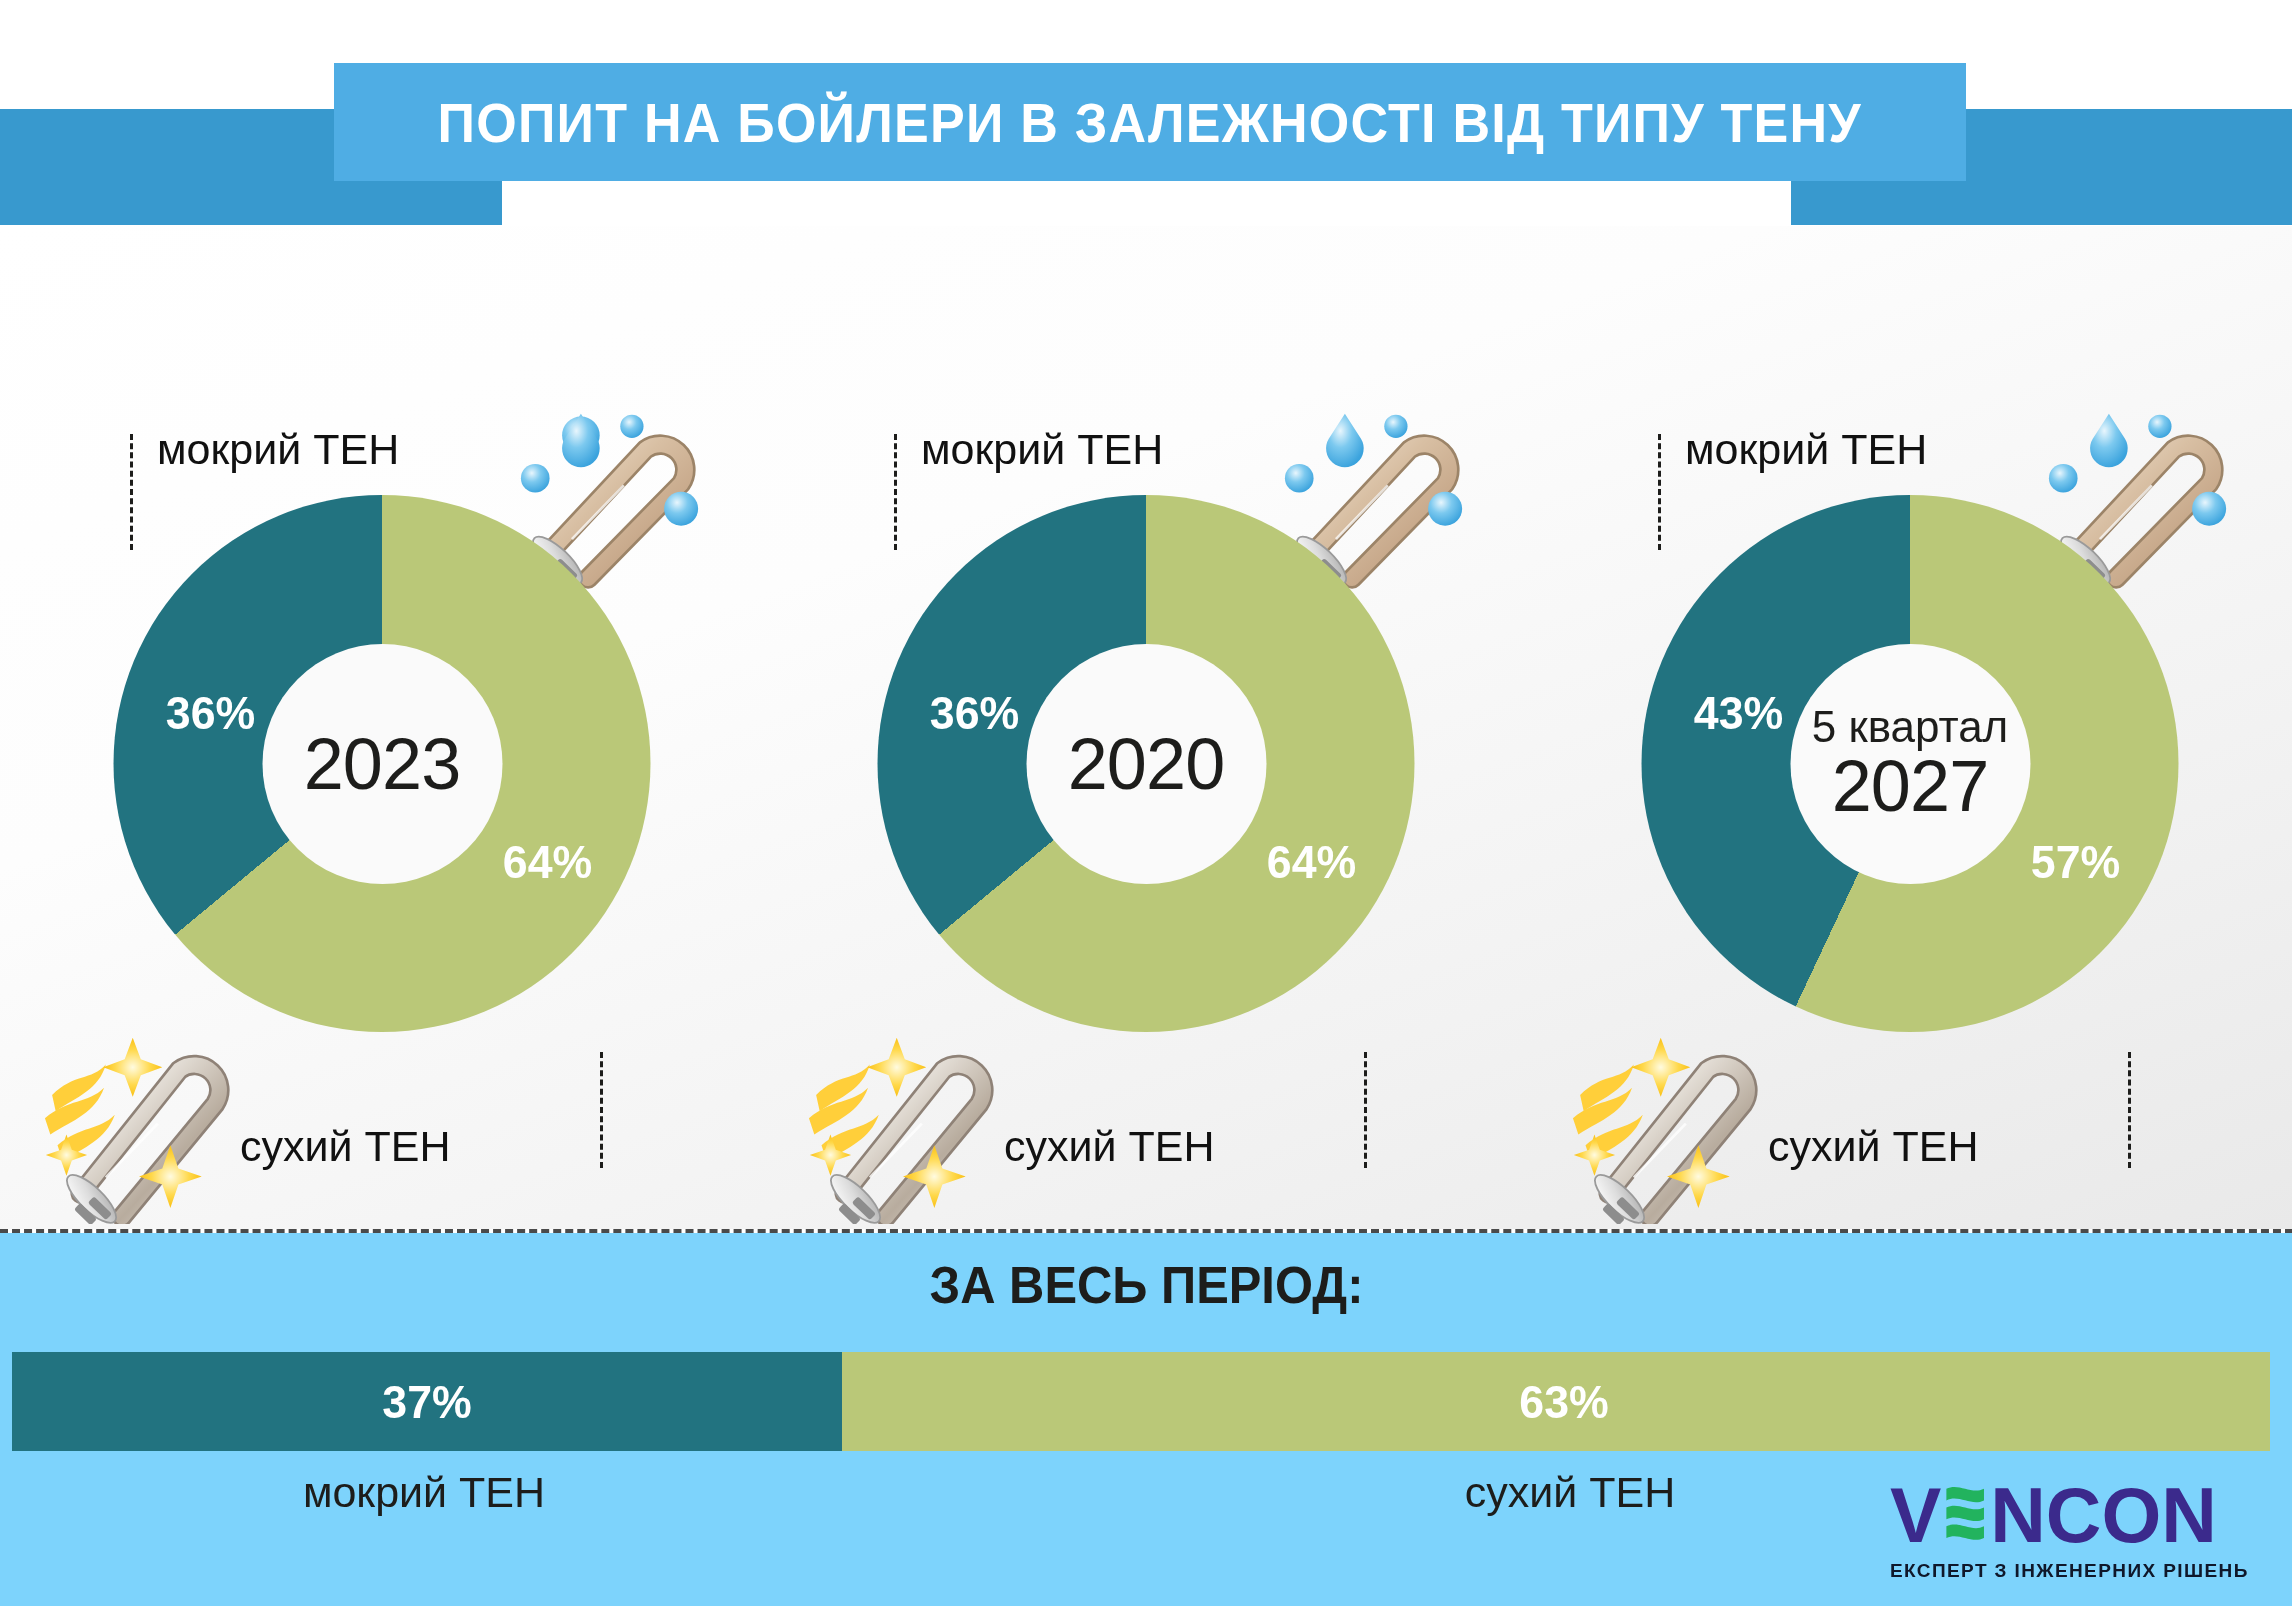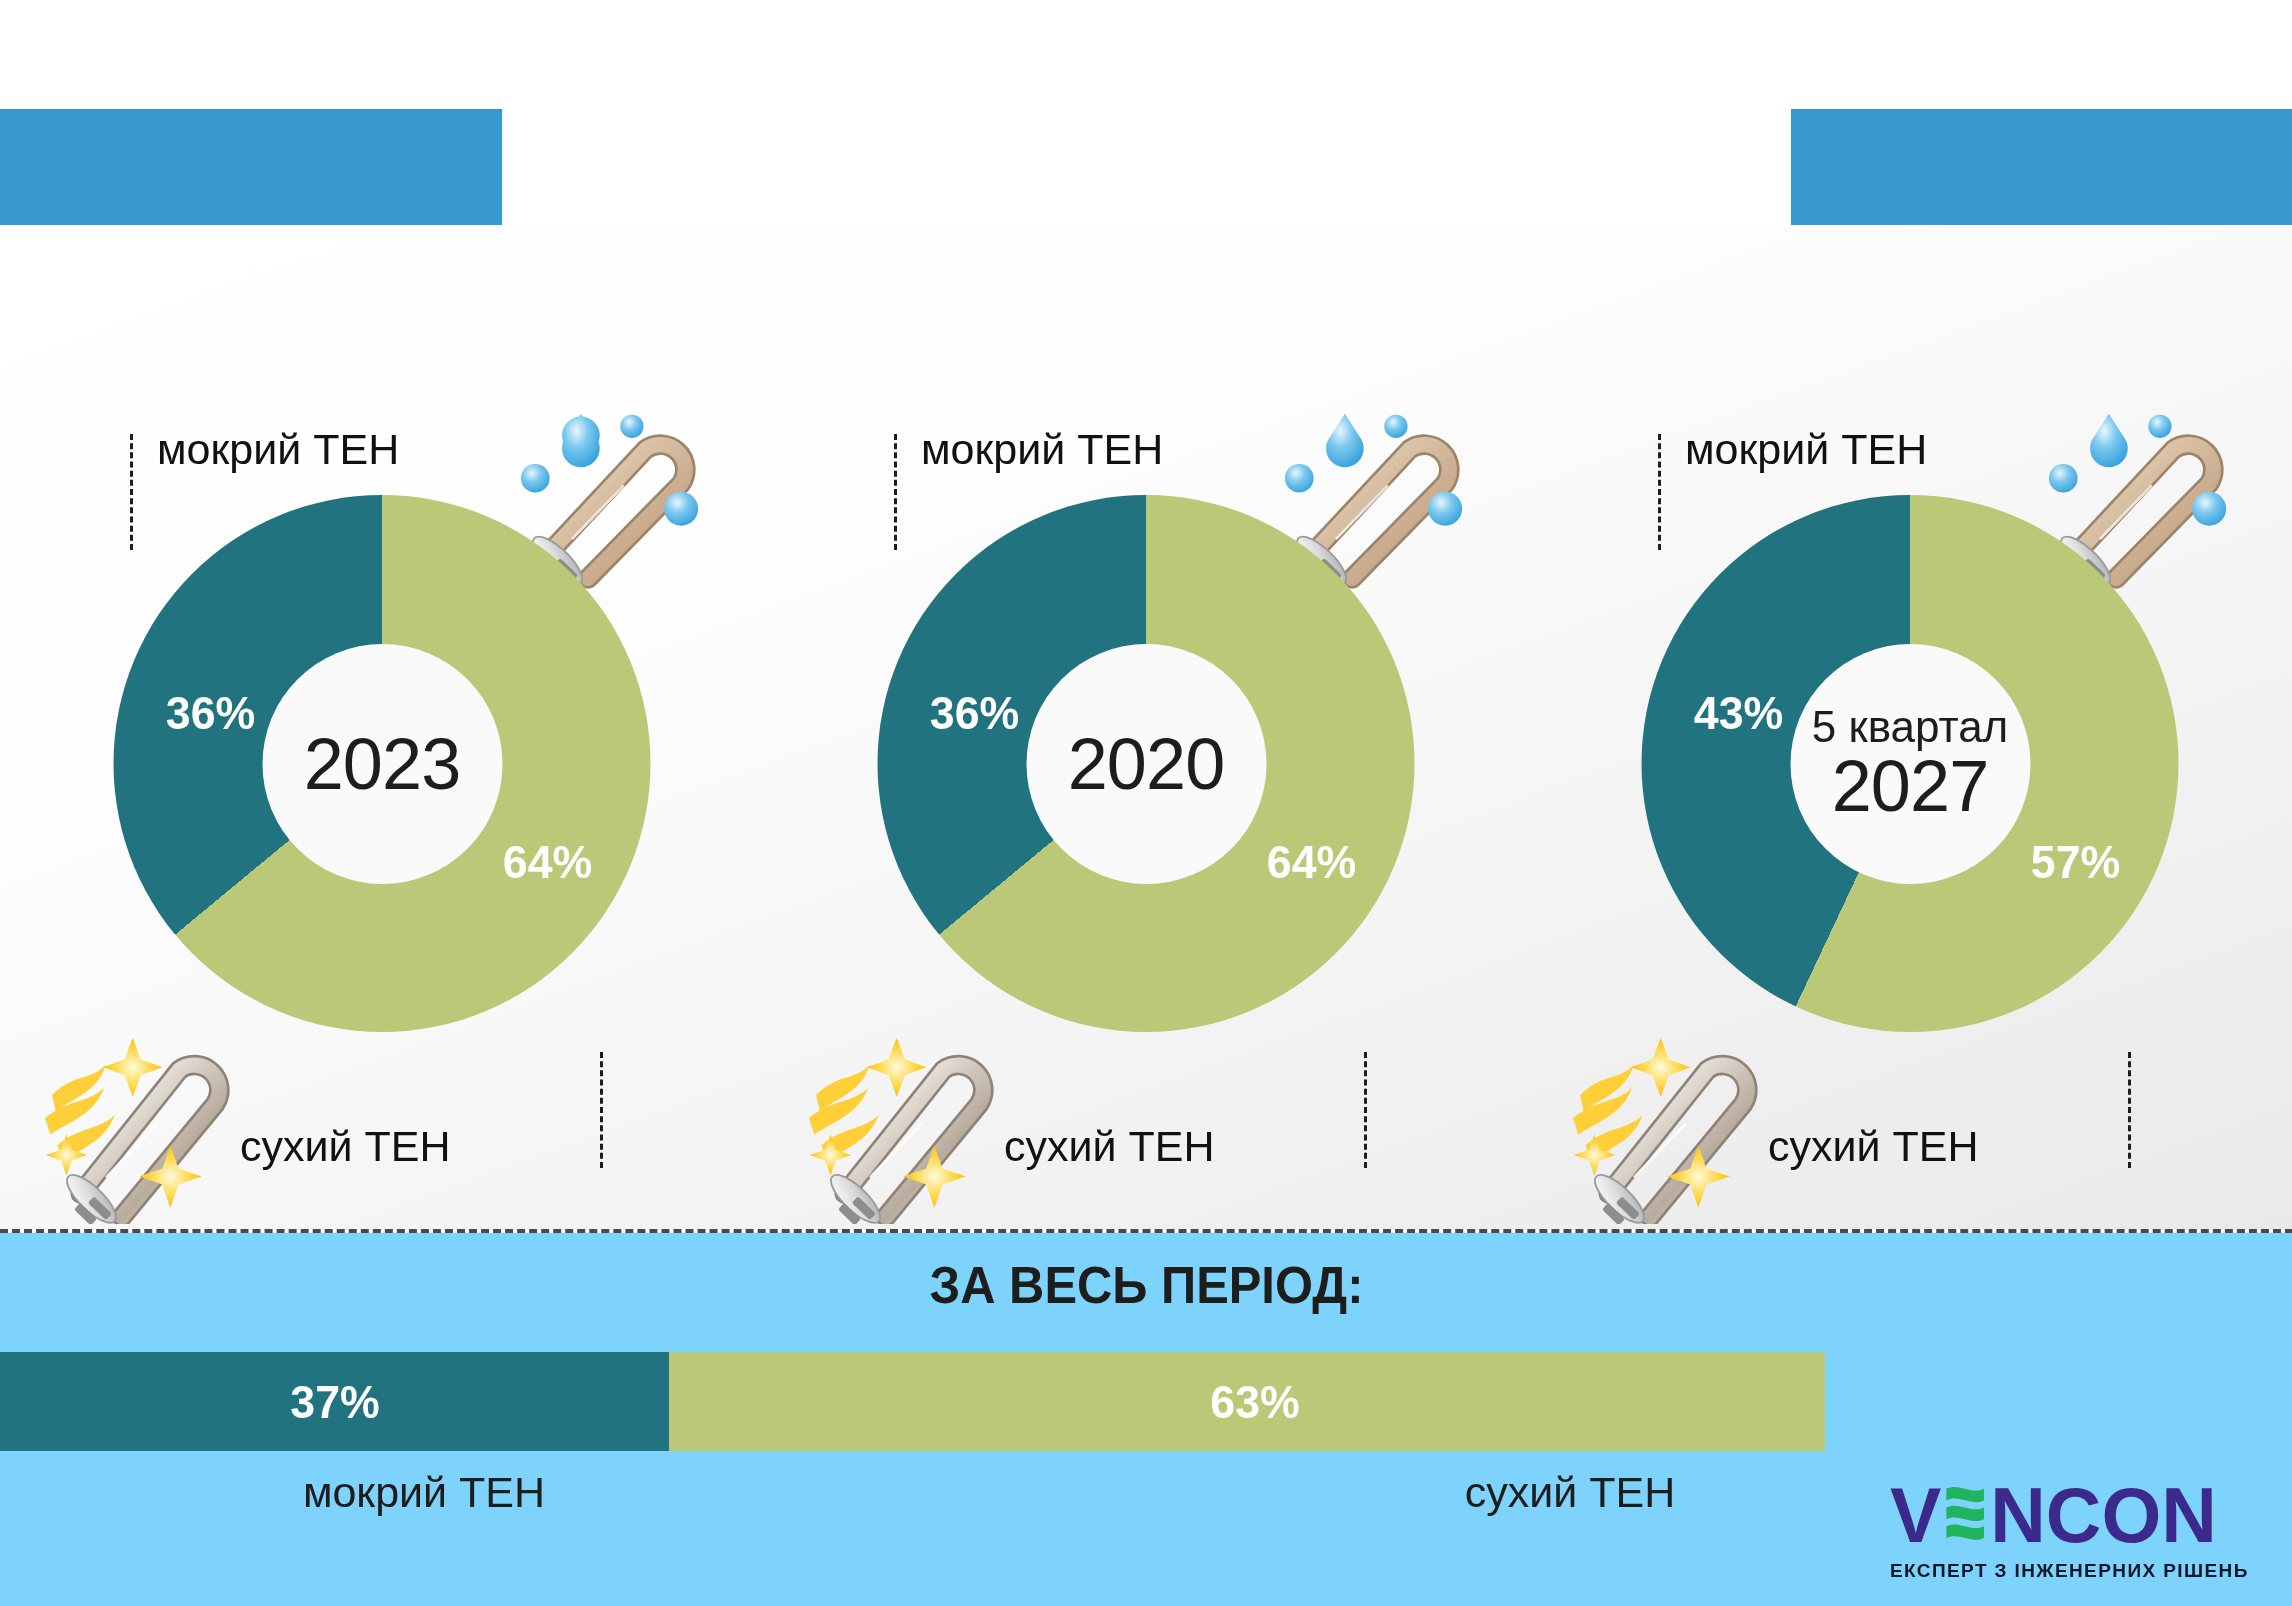--- a/index.html
+++ b/index.html
@@ -89,21 +89,21 @@
   }
   .summary{
     position:absolute;left:0;top:1233px;width:2293px;height:373px;
     background:#7dd3fc;
   }
   .sum-title{
     position:absolute;left:0;top:21.5px;width:2293px;text-align:center;
     font-size:52px;font-weight:bold;color:#1d1d1b;transform:scaleX(0.94);
   }
   .bar{
-    position:absolute;left:0;top:119px;width:1825px;height:99px;display:flex;
+    position:absolute;left:12px;top:119px;width:2258px;height:99px;display:flex;
   }
   .bar-seg{display:flex;align-items:center;justify-content:center;height:100%;}
   .bar-seg span{color:#ffffff;font-size:47px;font-weight:bold;transform:scaleX(0.95);}
   .bar-wet{background:#227380;}
   .bar-dry{background:#bac878;}
 
   .sum-lbl{
     position:absolute;top:235px;font-size:43px;color:#1d1d1b;text-align:center;
   }
   .sum-lbl-wet{left:0;width:855px;}
@@ -117,20 +117,23 @@
     letter-spacing:1.4px;text-align:center;white-space:nowrap;
   }
 </style>
 </head>
 <body>
 
 <div class="stage">
 
   <div class="hdr-band-left"></div>
   <div class="hdr-band-right"></div>
+  <div class="hdr-box">
+    <div class="hdr-title">ПОПИТ НА БОЙЛЕРИ В ЗАЛЕЖНОСТІ ВІД ТИПУ ТЕНУ</div>
+  </div>
 
   <div class="charts-band">
 
     <div class="chart c0">
       <div class="dash-v dash-wet"></div>
       <div class="lbl lbl-wet">мокрий ТЕН</div>
       <div class="ico ico-wet">
         <svg viewBox="0 0 230 200" width="206" height="179">
           <defs>
             <radialGradient id="d0a" cx="38%" cy="32%" r="70%">

